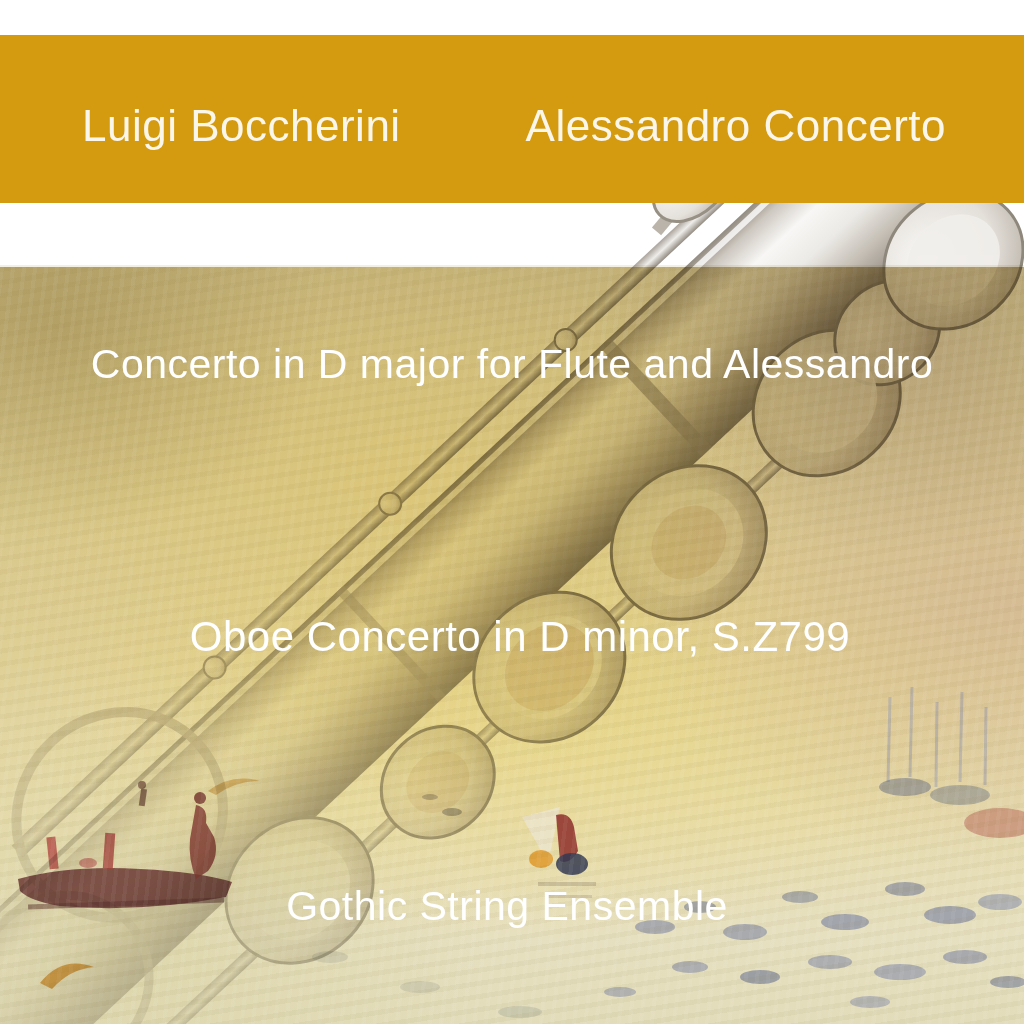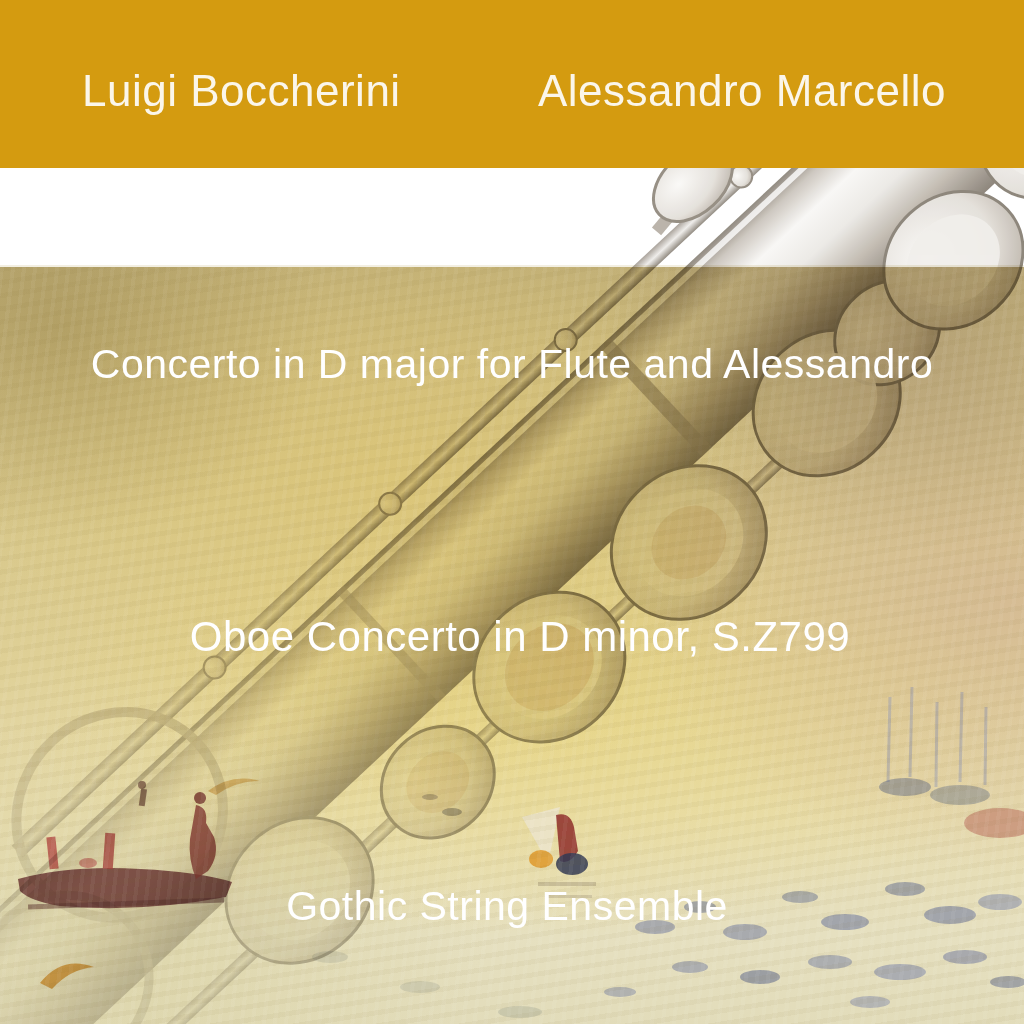--- a/index.html
+++ b/index.html
@@ -197,22 +197,22 @@
         </g>
 
         <ellipse cx="665" cy="292" rx="48" ry="40" fill="#c79a5e" opacity="0.25"></ellipse>
         <ellipse cx="852" cy="296" rx="40" ry="34" fill="#c79a5e" opacity="0.2"></ellipse>
         <ellipse cx="1392" cy="240" rx="36" ry="30" fill="#b98e58" opacity="0.25"></ellipse>
         <ellipse cx="505" cy="300" rx="34" ry="28" fill="#c2955c" opacity="0.2"></ellipse>
       </svg>
     </div>
   </div>
 
-  <div class="banner" style="background: rgb(212, 155, 16); color: rgb(251, 246, 234);">
+  <div class="banner" style="background: rgb(212, 155, 16); color: rgb(251, 246, 234); margin-top: 35px;">
     <span class="name">Luigi Boccherini</span>
-    <span class="name">Alessandro Marcello</span>
+    <span class="name">Alessandro Concerto</span>
   </div>
 
   <div class="title-line t1" style="color: rgb(255, 255, 255);">Concerto in D major for Flute and Alessandro</div>
   <div class="title-line t2" style="color: rgb(255, 255, 255);">Oboe Concerto in D minor, S.Z799</div>
   <div class="title-line t3" style="color: rgb(255, 255, 255);">Gothic String Ensemble</div>
 
 </div>
 
 </body></html>

